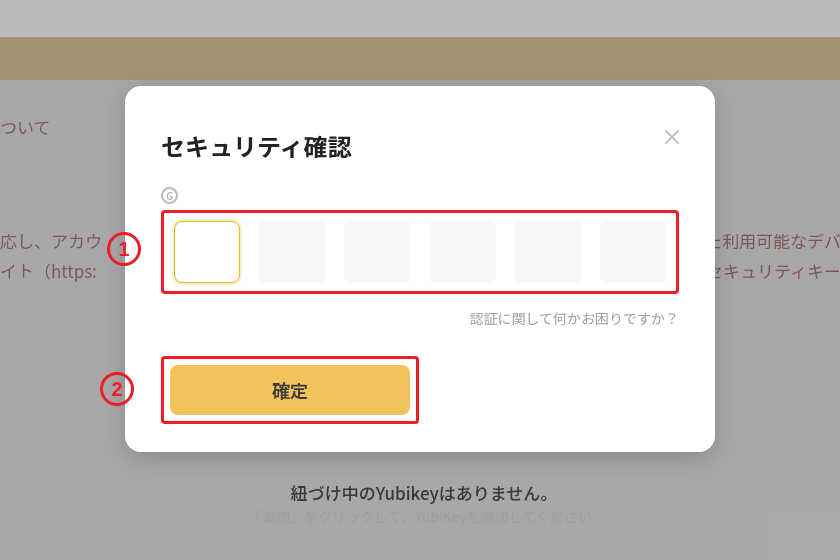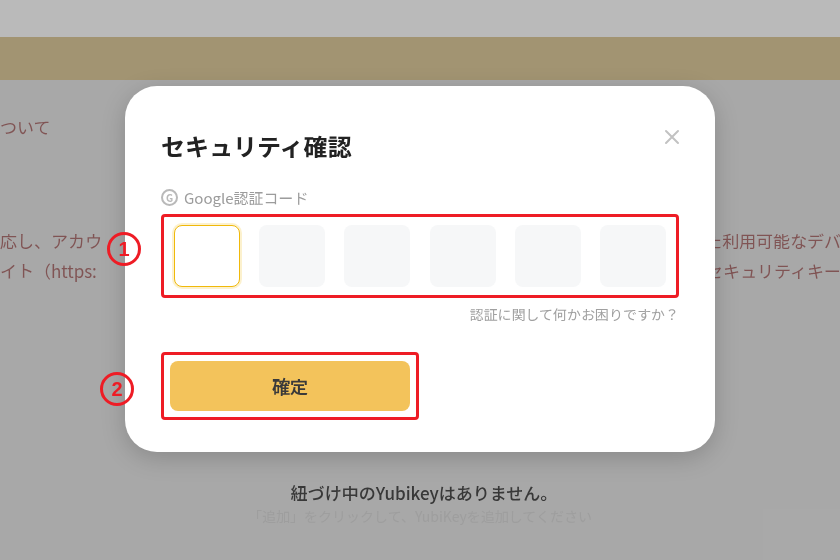--- a/index.html
+++ b/index.html
@@ -40,21 +40,21 @@
   .scrim {
     position: absolute; inset: 0;
     background: rgba(130,130,130,0.55);
   }
 
   .modal {
     position: absolute;
     left: 125px; top: 86px;
     width: 590px; height: 366px;
     background: #ffffff;
-    border-radius: 32px;
+    border-radius: 16px;
     box-shadow: 0 6px 24px rgba(0,0,0,0.18);
     padding: 42px 36px 32px 36px;
   }
   .modal-title {
     font-size: 24px; font-weight: 700; color: #222;
   }
   .close-btn {
     position: absolute; top: 38px; right: 30px;
     width: 26px; height: 26px;
     display:flex; align-items:center; justify-content:center;
@@ -84,21 +84,21 @@
     width: 66px; height: 62px;
     background: #f6f7f8;
     border-radius: 8px;
   }
   .code-box.focused {
     background: #fff;
     border: 1px solid #f0b90b;
     box-shadow: 0 0 0 2px rgba(240,185,11,0.2);
   }
   .help-row {
-    margin-top: 6px;
+    margin-top: 14px;
     text-align: right;
     color: #a0a0a0; font-size: 14px;
   }
 
   .btn-row {
     margin-top: 28px;
     display:flex; gap:5px;
   }
   .confirm-outline {
     border: 3px solid #ee1c25;
@@ -160,21 +160,20 @@
     <div class="modal-title">セキュリティ確認</div>
 
     <div class="close-btn">
       <svg width="16" height="16" viewBox="0 0 16 16">
         <path d="M2 2 L14 14 M14 2 L2 14" stroke="#c2c2c2" stroke-width="2" stroke-linecap="round"></path>
       </svg>
     </div>
 
     <div class="code-label">
       <span class="g-icon">G</span>
-      <span>Google認証コード</span>
     </div>
 
     <div class="code-row-outline">
       <div class="code-row">
         <div class="code-box focused"></div>
         <div class="code-box"></div>
         <div class="code-box"></div>
         <div class="code-box"></div>
         <div class="code-box"></div>
         <div class="code-box"></div>

